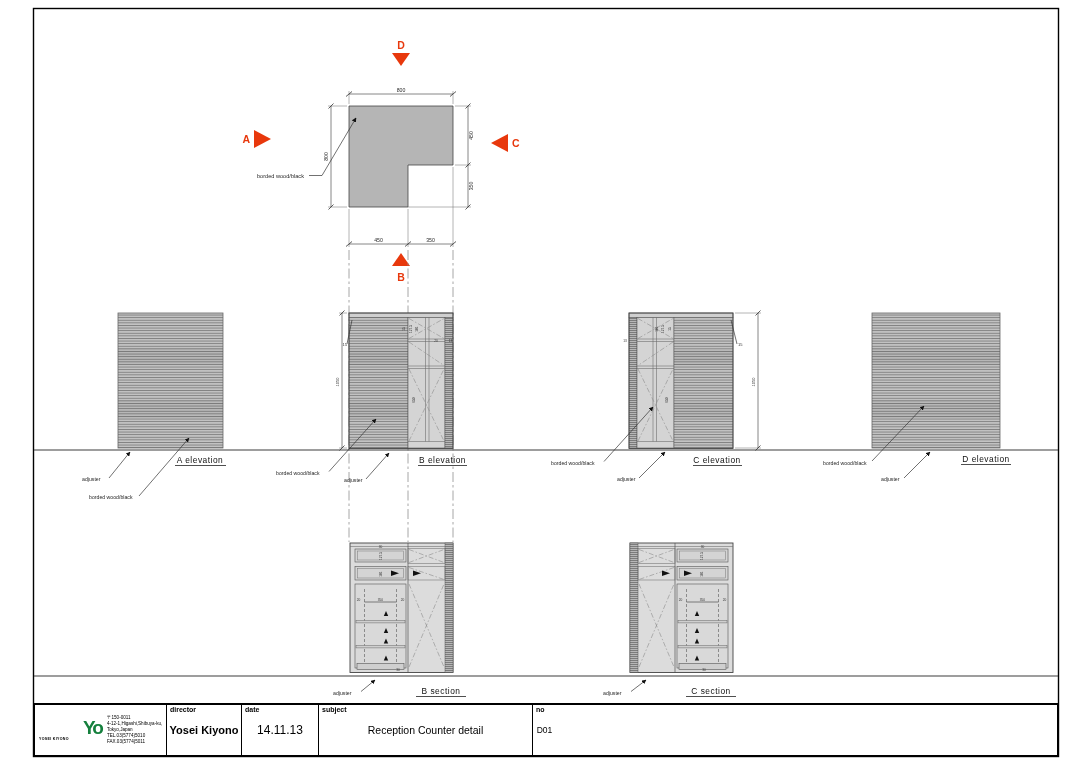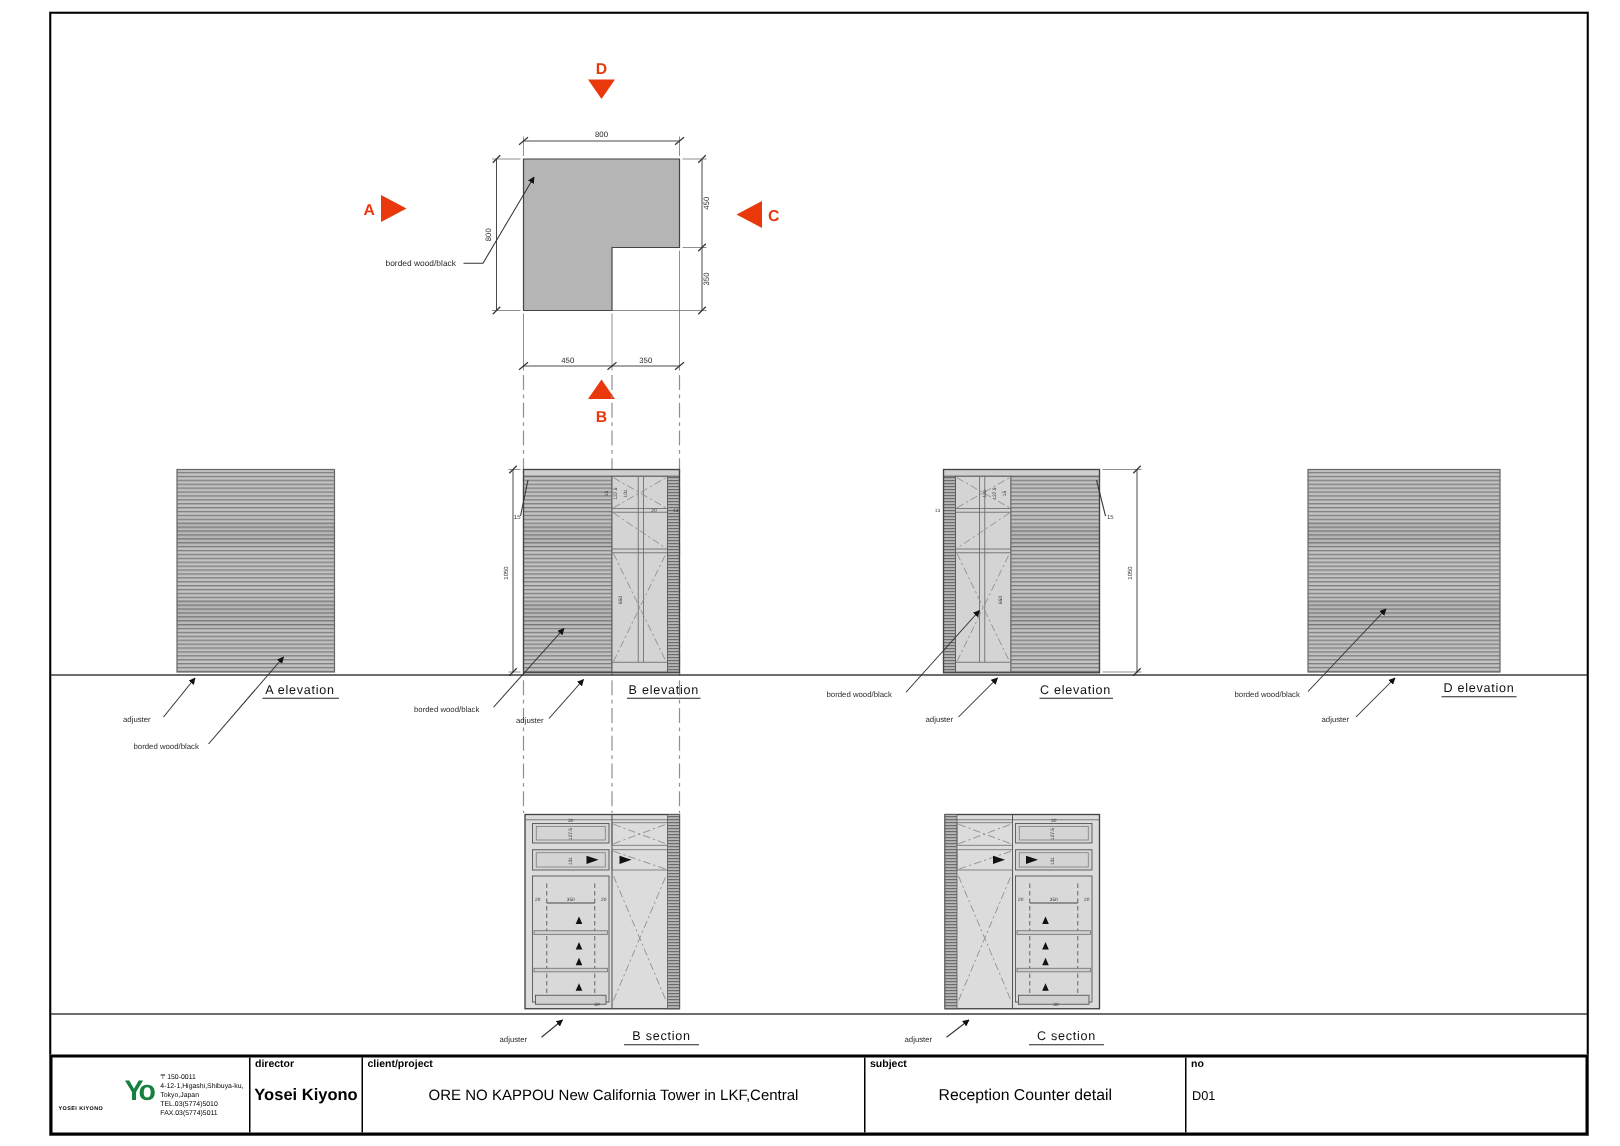--- a/index.html
+++ b/index.html
@@ -328,23 +328,23 @@
         <div>4-12-1,Higashi,Shibuya-ku,</div>
         <div>Tokyo,Japan</div>
         <div>TEL.03(5774)5010</div>
         <div>FAX.03(5774)5011</div>
       </div>
     </div>
     <div class="cell" style="width:75px;">
       <span class="lbl">director</span>
       <div class="val vbold">Yosei Kiyono</div>
     </div>
-    <div class="cell" style="width:335px;">
-      <span class="lbl">client/project</span>
-      <div class="val vclient">ORE NO KAPPOU New California Tower in LKF,Central</div>
+    <div class="cell" style="width:77px;">
+      <span class="lbl">date</span>
+      <div class="val vmed">14.11.13</div>
     </div>
     <div class="cell" style="width:214px;">
       <span class="lbl">subject</span>
       <div class="val vsubject">Reception Counter detail</div>
     </div>
     <div class="cell" style="width:24px;">
       <span class="lbl">no</span>
       <div class="val vno">D01</div>
     </div>
   </div>

